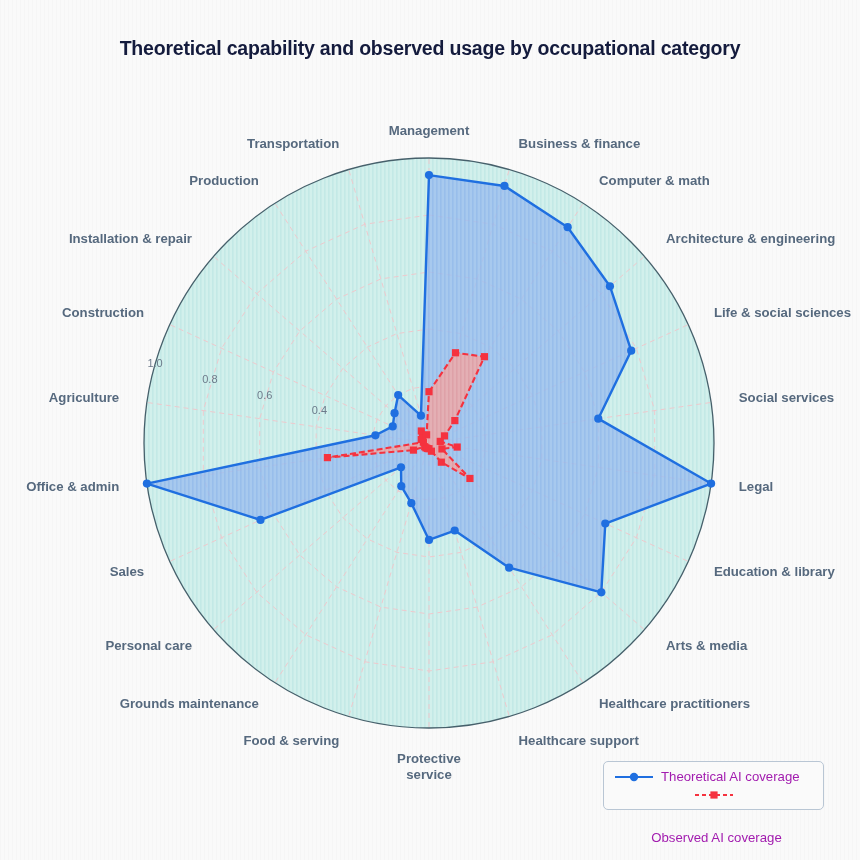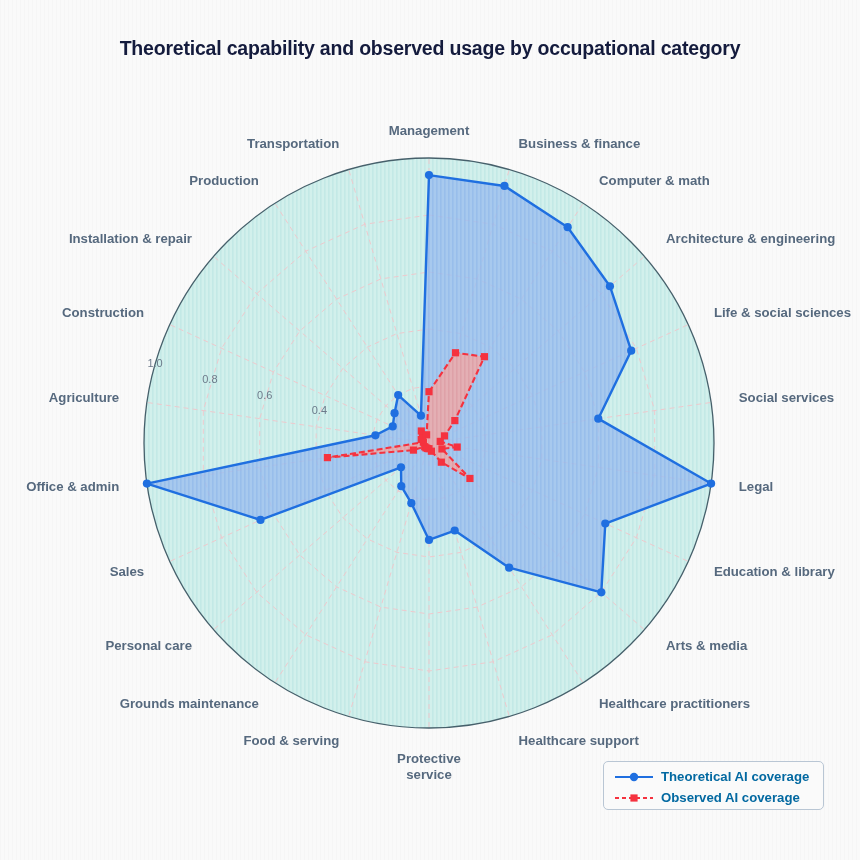--- a/index.html
+++ b/index.html
@@ -49,24 +49,24 @@
     width:221px;height:49px;
     border:1px solid #b9c6d4;
     border-radius:5px;
     background:#fafafa;
     box-sizing:border-box;
     padding:5px 9px;
   }
   .legend-row{
     display:flex;align-items:center;height:19px;
   }
-  .legend-row + .legend-row{margin-top:2px;}
+  .legend-row + .legend-row{margin-top:2px;flex-direction:column;}
   .legend-sym{width:42px;height:14px;flex:0 0 42px;position:relative;}
   .legend-text{
-    font-size:13.2px;font-weight:bold;color:#0369a1;
+    font-size:13.2px;font-weight:normal;color:#a21caf;
     margin-left:6px;white-space:nowrap;
   }
 </style>
 </head>
 <body>
 
 <div id="page-bg"></div>
 
 <div id="chart-title">Theoretical capability and observed usage by occupational category</div>
 

